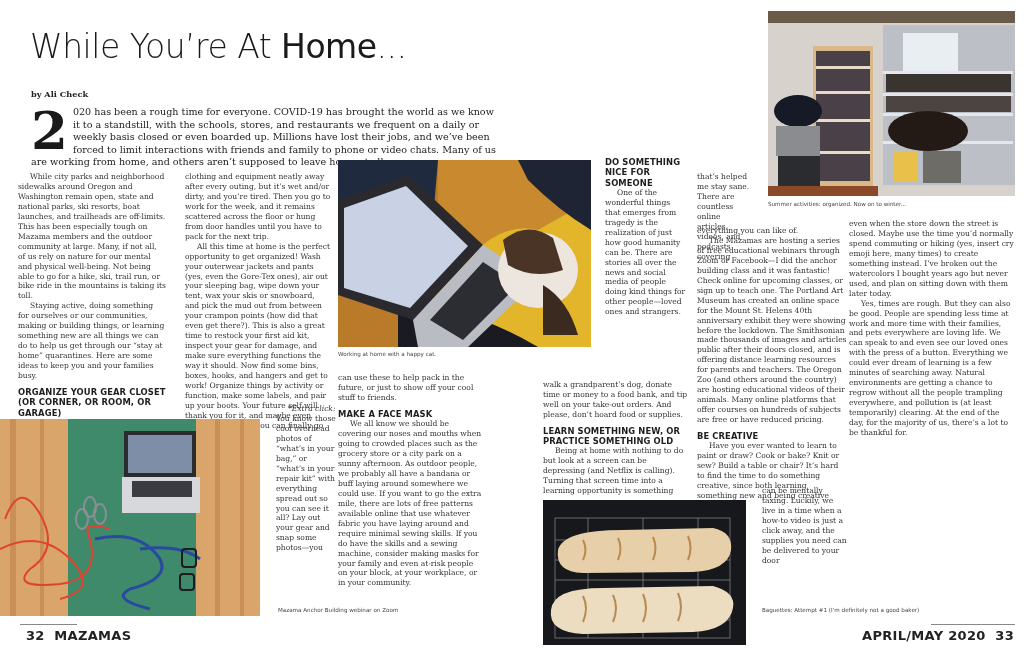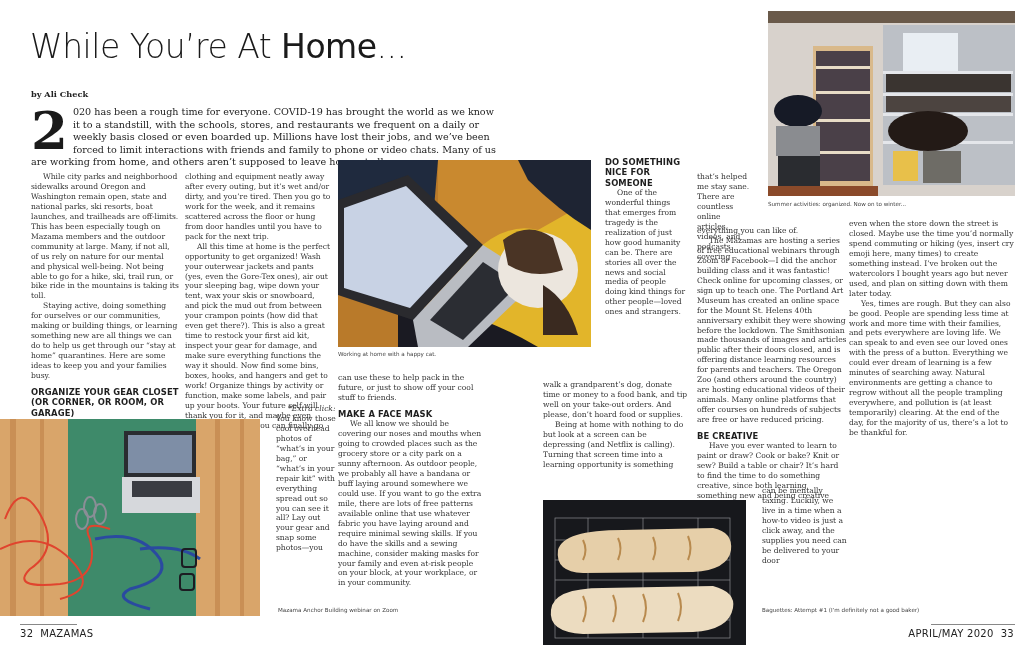--- a/index.html
+++ b/index.html
@@ -10,33 +10,33 @@
   .title b { font-weight: 400; }
   .byline { left: 31px; top: 89px; font-size: 8.2px; font-weight: bold; color: #222; }
   .intro { left: 31px; top: 106px; width: 470px; font-size: 9.6px; line-height: 12.6px; color: #222; }
   .dropcap { float: left; font-family: "DejaVu Serif", serif; font-size: 53px; line-height: 44px; font-weight: bold; margin: 2px 5px -2px 0; color: #1a1a1a; }
   .col { font-size: 7.55px; line-height: 9.95px; color: #333; }
   .col p { text-indent: 12px; text-align: left; }
   .col p.ni { text-indent: 0; }
   .hd { font-family: "DejaVu Sans", sans-serif; font-weight: bold; font-size: 8.4px; line-height: 10.3px; color: #1e1e1e; letter-spacing: 0.1px; margin-top: 6px; text-transform: uppercase; }
   .cap { font-family: "DejaVu Sans", sans-serif; font-size: 5.6px; color: #444; white-space: nowrap; }
   .photo { overflow: hidden; }
-  .folio { font-family: "DejaVu Sans", sans-serif; font-weight: normal; font-size: 10px; letter-spacing: 0.3px; color: #222; white-space: nowrap; }
+  .folio { font-family: "DejaVu Sans", sans-serif; font-weight: bold; font-size: 13px; letter-spacing: 0.3px; color: #222; white-space: nowrap; margin-left: 6px; }
   .rule { height: 1px; background: #888; }
 </style>
 </head>
 <body>
 
 <div class="abs title"><span>While You’re At </span><b>Home</b><span>...</span></div>
 <div class="abs byline">by Ali Check</div>
 <div class="abs intro">
   <span class="dropcap">2</span><span>020 has been a rough time for everyone. COVID-19 has brought the world as we know it to a standstill, with the schools, stores, and restaurants we frequent on a daily or weekly basis closed or even boarded up. Millions have lost their jobs, and we’ve been forced to limit interactions with friends and family to phone or video chats. Many of us are working from home, and others aren’t supposed to leave home at all.</span>
 </div>
 
-<div class="abs col" style="left:31px;top:172px;width:148px;">
+<div class="abs col" style="left:18px;top:172px;width:148px;">
   <p>While city parks and neighborhood sidewalks around Oregon and Washington remain open, state and national parks, ski resorts, boat launches, and trailheads are off-limits. This has been especially tough on Mazama members and the outdoor community at large. Many, if not all, of us rely on nature for our mental and physical well-being. Not being able to go for a hike, ski, trail run, or bike ride in the mountains is taking its toll.</p>
   <p>Staying active, doing something for ourselves or our communities, making or building things, or learning something new are all things we can do to help us get through our “stay at home” quarantines. Here are some ideas to keep you and your families busy.</p>
   <div class="hd">Organize Your Gear Closet (or Corner, or Room, or Garage)</div>
   <p>If you’re anything like me, you have every intention of putting your outdoor</p>
 </div>
 
 <div class="abs col" style="left:185px;top:172px;width:146px;">
   <p class="ni">clothing and equipment neatly away after every outing, but it’s wet and/or dirty, and you’re tired. Then you go to work for the week, and it remains scattered across the floor or hung from door handles until you have to pack for the next trip.</p>
   <p>All this time at home is the perfect opportunity to get organized! Wash your outerwear jackets and pants (yes, even the Gore-Tex ones), air out your sleeping bag, wipe down your tent, wax your skis or snowboard, and pick the mud out from between your crampon points (how did that even get there?). This is also a great time to restock your first aid kit, inspect your gear for damage, and make sure everything functions the way it should. Now find some bins, boxes, hooks, and hangers and get to work! Organize things by activity or function, make some labels, and pair up your boots. Your future self will thank you for it, and maybe even keep it neat when you can finally go back out.</p>
 </div>
@@ -68,20 +68,21 @@
   <div class="hd">Make a Face Mask</div>
   <p>We all know we should be covering our noses and mouths when going to crowded places such as the grocery store or a city park on a sunny afternoon. As outdoor people, we probably all have a bandana or buff laying around somewhere we could use. If you want to go the extra mile, there are lots of free patterns available online that use whatever fabric you have laying around and require minimal sewing skills. If you do have the skills and a sewing machine, consider making masks for your family and even at-risk people on your block, at your workplace, or in your community.</p>
 </div>
 
 <div class="abs col" style="left:605px;top:157px;width:82px;">
   <div class="hd" style="margin-top:0;">Do Something Nice for Someone</div>
   <p>One of the wonderful things that emerges from tragedy is the realization of just how good humanity can be. There are stories all over the news and social media of people doing kind things for other people—loved ones and strangers.</p>
 </div>
 <div class="abs col" style="left:543px;top:380px;width:148px;">
   <p class="ni">walk a grandparent’s dog, donate time or money to a food bank, and tip well on your take-out orders. And please, don’t hoard food or supplies.</p>
+  <div class="hd">Learn Something New, or Practice Something Old</div>
   <p>Being at home with nothing to do but look at a screen can be depressing (and Netflix is calling). Turning that screen time into a learning opportunity is something</p>
 </div>
 
 <div class="abs col" style="left:697px;top:172px;width:56px;">
   <p class="ni">that’s helped me stay sane. There are countless online articles, videos, and podcasts covering</p>
 </div>
 <div class="abs col" style="left:697px;top:226px;width:150px;">
   <p class="ni">everything you can like of.</p>
   <p>The Mazamas are hosting a series of free educational webinars through Zoom or Facebook—I did the anchor building class and it was fantastic! Check online for upcoming classes, or sign up to teach one. The Portland Art Museum has created an online space for the Mount St. Helens 40th anniversary exhibit they were showing before the lockdown. The Smithsonian made thousands of images and articles public after their doors closed, and is offering distance learning resources for parents and teachers. The Oregon Zoo (and others around the country) are hosting educational videos of their animals. Many online platforms that offer courses on hundreds of subjects are free or have reduced pricing.</p>
   <div class="hd">Be Creative</div>

